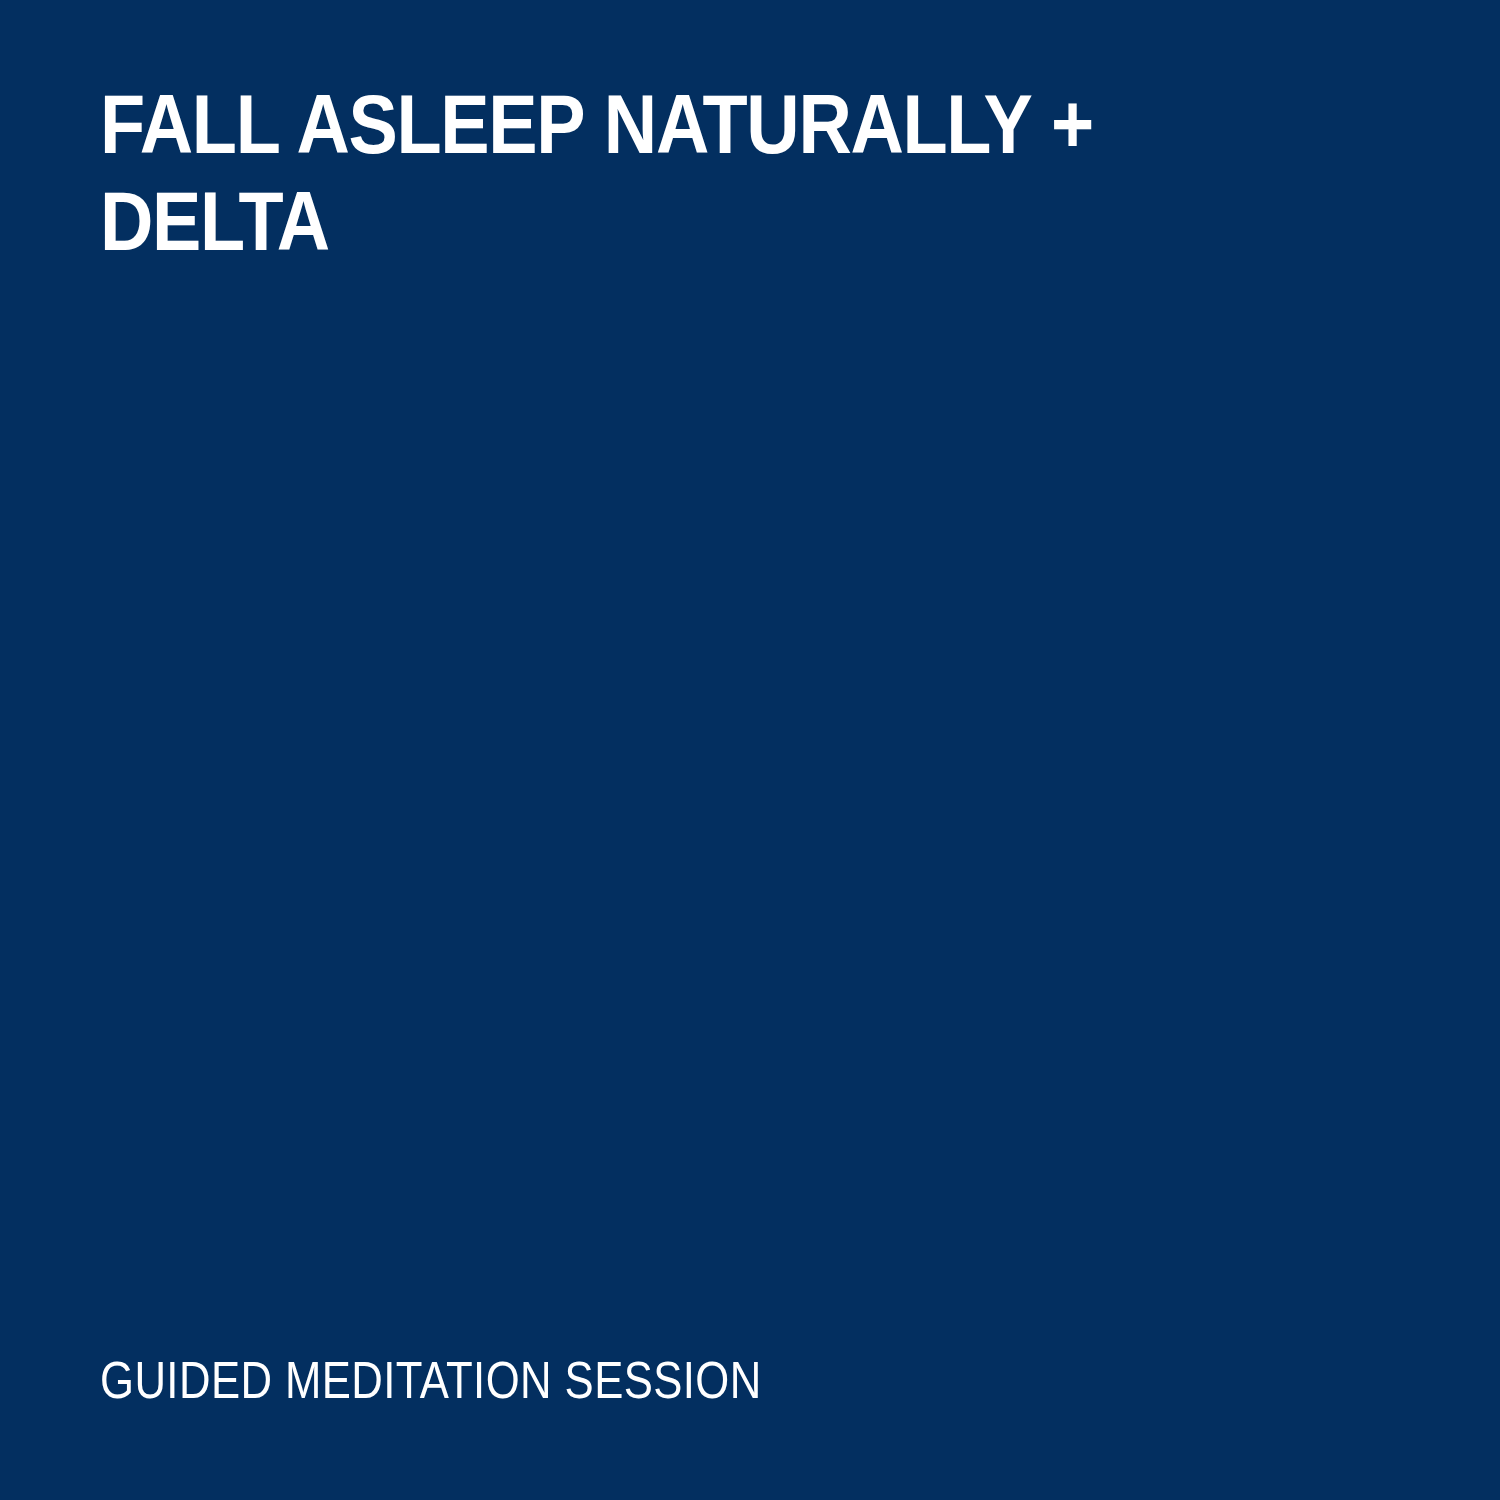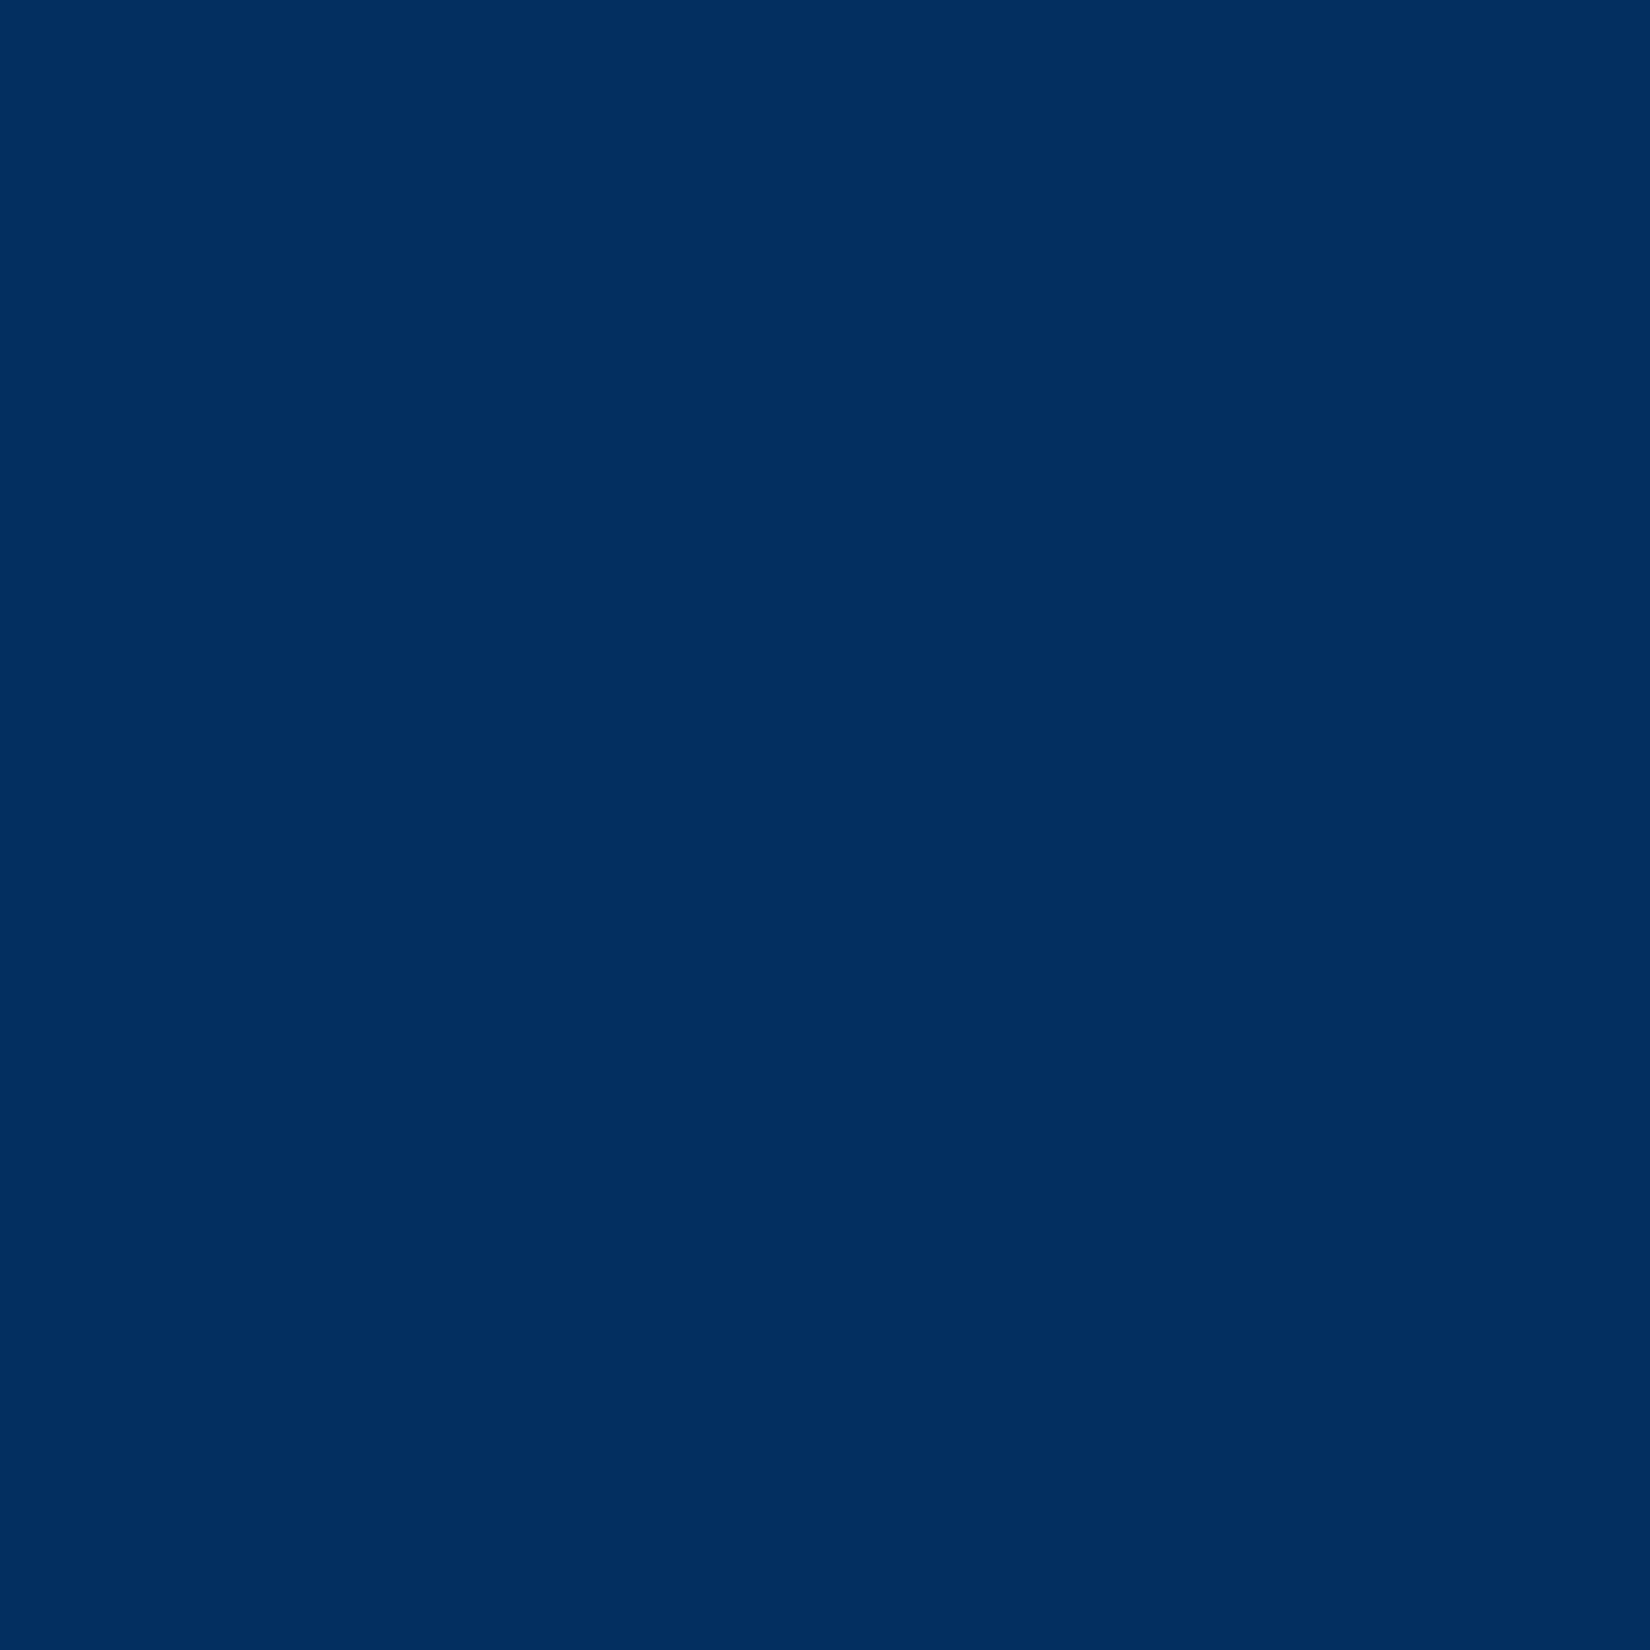--- a/index.html
+++ b/index.html
@@ -65,15 +65,21 @@
     transform: scaleX(0.84);
     transform-origin: left top;
     white-space: nowrap;
   }
 </style>
 </head>
 <body>
 
 <div id="cover">
 
+  <div id="title-block">
+    <h1 id="cover-title">FALL ASLEEP NATURALLY + DELTA</h1>
+  </div>
 
+  <div id="footer-block">
+    <div id="cover-subtitle">GUIDED MEDITATION SESSION</div>
+  </div>
 
 </div>
 
 </body></html>

